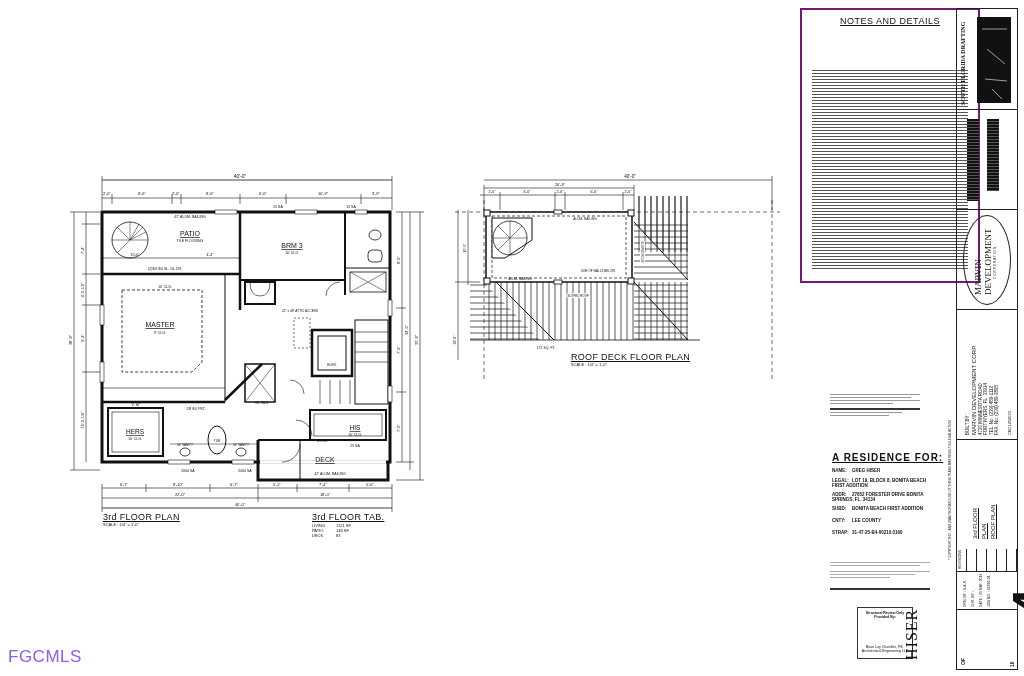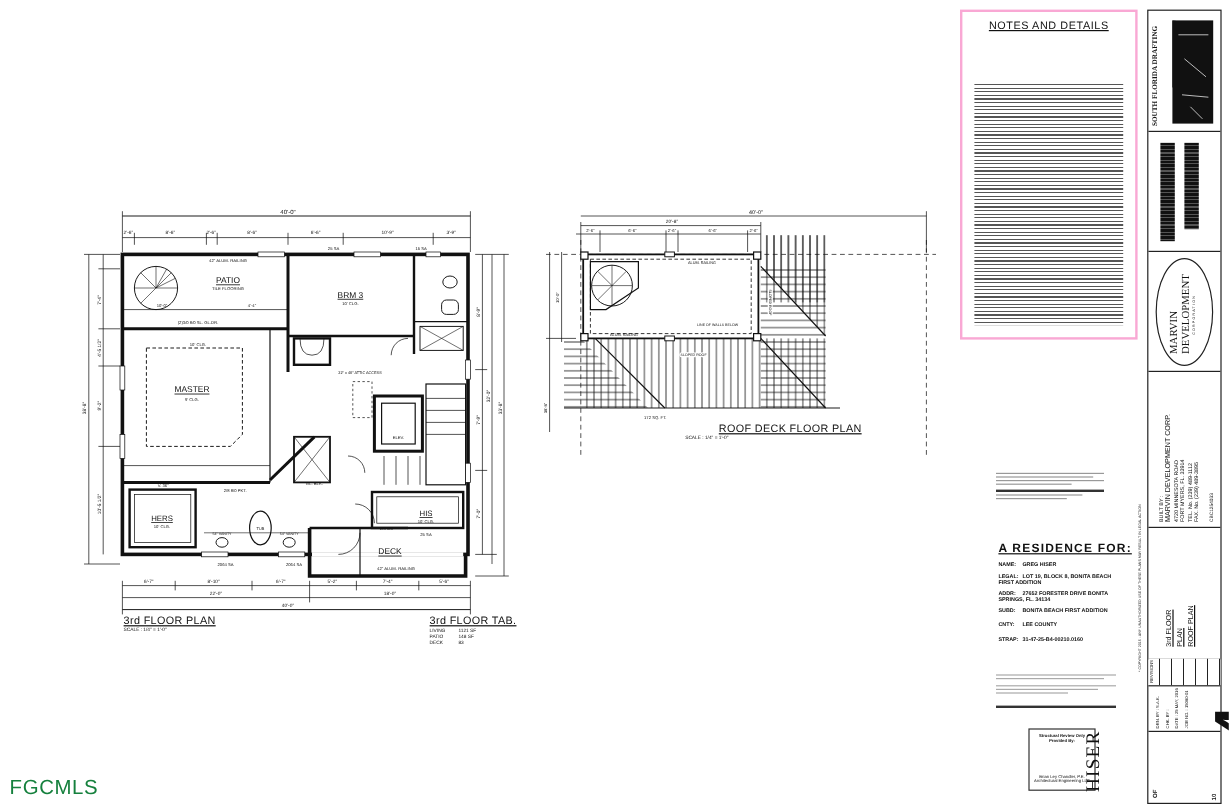--- a/index.html
+++ b/index.html
@@ -1,29 +1,29 @@
 <!DOCTYPE html>
 <html><head>
 <meta charset="utf-8">
 <style>
   html, body { margin:0; padding:0; background:#ffffff; }
   body { width:1024px; height:676px; position:relative; overflow:hidden; font-family:"Liberation Sans", sans-serif; color:#111; }
   .abs { position:absolute; }
   svg text { font-family:"Liberation Sans", sans-serif; fill:#111; }
   .plan-title { font-family:"Liberation Sans", sans-serif; font-size:9px; text-decoration:underline; letter-spacing:0.3px; }
   .tiny { font-size:4px; }
-  .notes-box { left:800px; top:8px; width:148px; height:275px; border:2px solid #f9a8d4; box-sizing:border-box; }
+  .notes-box { left:800px; top:8px; width:180px; height:275px; border:2px solid #701a75; box-sizing:border-box; }
   .notes-title { position:absolute; left:0; right:0; top:6px; text-align:center; font-size:9px; text-decoration:underline; letter-spacing:0.5px; }
   .notes-lines { position:absolute; left:10px; right:10px; top:60px; bottom:10px;
     background: repeating-linear-gradient(to bottom, #555 0px, #555 1px, #fff 1px, #fff 3px); }
   .tb { left:956px; top:8px; width:62px; height:662px; border:1.5px solid #222; box-sizing:border-box; }
   .res-title { left:832px; top:452px; font-size:10px; letter-spacing:1px; font-weight:bold; text-decoration:underline;text-align:center; }
   .res-row { left:832px; font-size:4.5px; font-weight:bold; line-height:5px; }
   .res-row .k { display:inline-block; width:20px; }
-  .watermark { left:8px; top:647px; font-size:17px; color:#15803d; letter-spacing:0.5px; }
+  .watermark { left:8px; top:647px; font-size:17px; color:#8b5cf6; letter-spacing:0.5px; }
   .stamp-box { left:857px; top:607px; width:56px; height:52px; border:1.5px solid #333; box-sizing:border-box; font-size:3.5px; text-align:center; }
 </style>
 </head>
 <body>
 
 <svg class="abs" style="left:60px;top:170px;" width="380" height="380" viewBox="60 170 380 380">
   <g stroke="#111" fill="none">
 
     <line x1="102" y1="180" x2="392" y2="180" stroke-width="0.8"></line>
     <line x1="102" y1="176" x2="102" y2="210" stroke-width="0.6"></line>
@@ -226,21 +226,21 @@
   <text x="400" y="260" font-size="4" transform="rotate(-90 400 260)" text-anchor="middle">8'-9"</text>
   <text x="400" y="350" font-size="4" transform="rotate(-90 400 350)" text-anchor="middle">7'-9"</text>
   <text x="400" y="428" font-size="4" transform="rotate(-90 400 428)" text-anchor="middle">7'-0"</text>
   <text x="408" y="330" font-size="4" transform="rotate(-90 408 330)" text-anchor="middle">32'-0"</text>
   <text x="418" y="340" font-size="4" transform="rotate(-90 418 340)" text-anchor="middle">33'-8"</text>
 </svg>
 
 <div class="abs plan-title" style="left:103px;top:512px;">3rd FLOOR PLAN</div>
 <div class="abs tiny" style="left:103px;top:522px;font-size:4px;">SCALE : 1/4" = 1'-0"</div>
 
-<div class="abs" style="left:312px;top:512px;margin-left:46px;">
+<div class="abs" style="left:312px;top:512px;">
   <div class="plan-title">3rd FLOOR TAB.</div>
   <div style="font-size:4px;line-height:5px;margin-top:1px;">
     <div><span style="display:inline-block;width:24px">LIVING</span><span>1121 SF</span></div>
     <div><span style="display:inline-block;width:24px">PATIO</span><span>148 SF</span></div>
     <div><span style="display:inline-block;width:24px">DECK</span><span>83</span></div>
   </div>
 </div>
 
 <svg class="abs" style="left:440px;top:170px;" width="345" height="215" viewBox="440 170 345 215">
   <defs>
@@ -315,21 +315,21 @@
   <text x="585" y="220" font-size="3.2" text-anchor="middle">ALUM. RAILING</text>
   <text x="520" y="280" font-size="3.2" text-anchor="middle">ALUM. RAILING</text>
   <text x="598" y="272" font-size="3" text-anchor="middle">LINE OF WALLS BELOW</text>
   <text x="578" y="297" font-size="3" text-anchor="middle" style="paint-order:stroke;stroke:#fff;stroke-width:2px;">SLOPED ROOF</text>
   <text x="641" y="252" font-size="3" text-anchor="middle" transform="rotate(90 641 252)" style="paint-order:stroke;stroke:#fff;stroke-width:2px;">SLOPED ROOF</text>
   <text x="546" y="349" font-size="3.5" text-anchor="middle">172 SQ. FT.</text>
   <text x="466" y="248" font-size="3.5" transform="rotate(-90 466 248)" text-anchor="middle">10'-0"</text>
   <text x="456" y="340" font-size="3.5" transform="rotate(-90 456 340)" text-anchor="middle">38'-8"</text>
 </svg>
 
-<div class="abs plan-title" style="left:599px;top:352px;">ROOF DECK FLOOR PLAN</div>
+<div class="abs plan-title" style="left:571px;top:352px;">ROOF DECK FLOOR PLAN</div>
 <div class="abs" style="left:571px;top:362px;font-size:4px;">SCALE : 1/4" = 1'-0"</div>
 
 <div class="abs notes-box">
   <div class="notes-title">NOTES AND DETAILS</div>
   <div class="notes-lines"></div>
 </div>
 
 <div class="abs" style="left:830px;top:392px;width:90px;height:30px;">
   <div style="height:1px;background:#999;margin:2px 0;"></div>
   <div style="height:1px;background:#999;margin:2px 0;width:90%;"></div>

